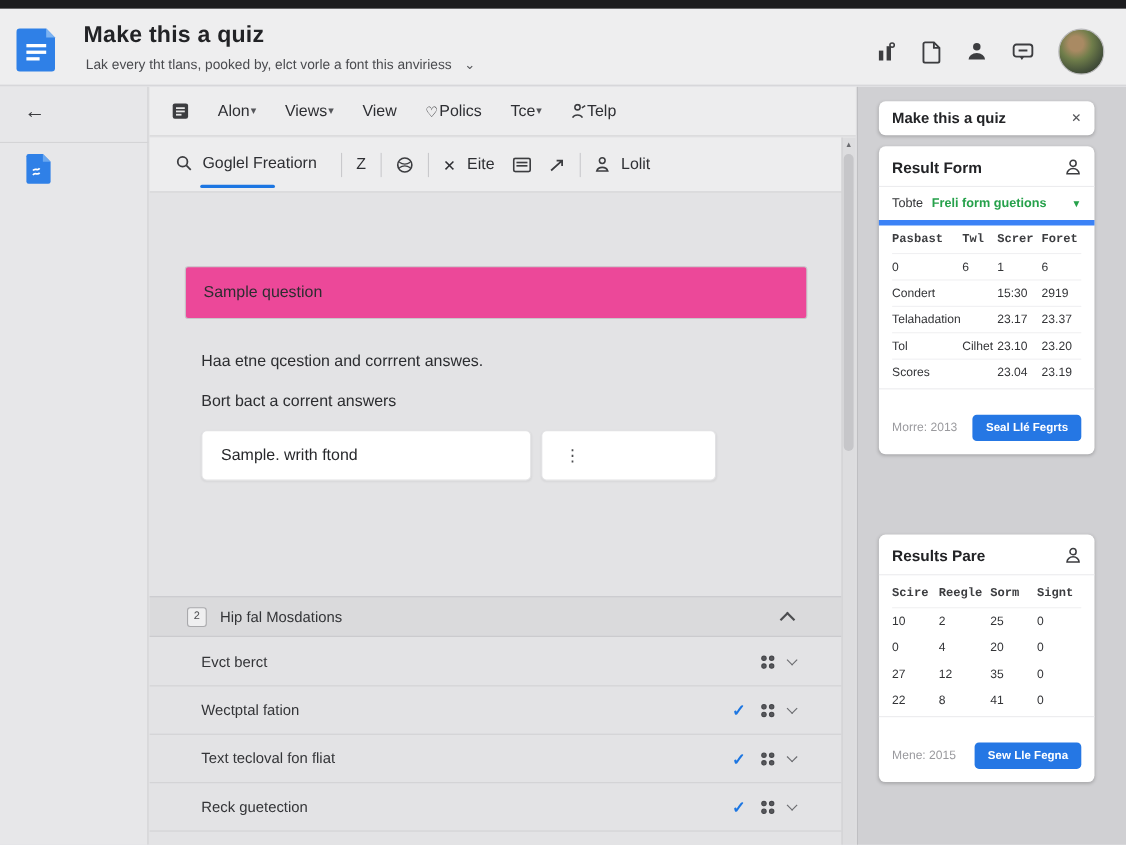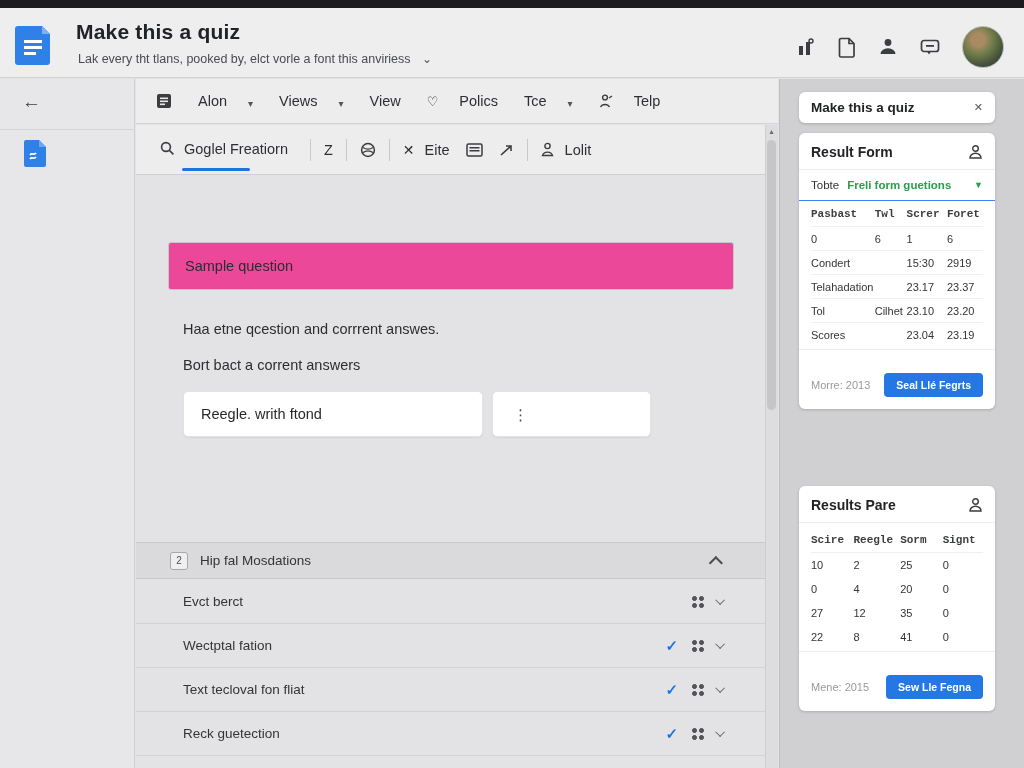--- a/index.html
+++ b/index.html
@@ -22,21 +22,21 @@
   .avatar { width:42px; height:42px; border-radius:50%; background:radial-gradient(circle at 38% 32%, #a98a63 0 18%, #6f7d4a 40%, #44503a 70%, #2d2f26 100%); border:1px solid #b9b9bb; }
 
   
   #left-rail { left:0; top:79px; width:135px; height:689px; background:#e7e7e9; border-right:1px solid #cfcfd2; }
   #back-cell { left:0; top:0; width:135px; height:51px; border-bottom:1px solid #d4d4d6; }
   #back-arrow { left:22px; top:12px; font-size:19px; color:#3c3d40; }
   .form-file-icon { left:23px; top:60px; width:24px; height:29px; }
 
   
   #menubar { left:136px; top:79px; width:642px; height:45px; background:#ededee; border-bottom:1px solid #d4d4d6; display:flex; align-items:center; gap:26px; padding-left:20px; font-size:14.5px; color:#2e2f33; }
-  .menu-item { display:flex; align-items:flex-end; gap:21px; cursor:default; }
+  .menu-item { display:flex; align-items:center; gap:1px; cursor:default; }
   .caret { font-size:10px; color:#55565a; }
   .mb-icon svg { display:block; }
 
   
   #toolbar { left:136px; top:125px; width:642px; height:50px; background:#ededee; border-bottom:1px solid #cfcfd2; display:flex; align-items:center; padding-left:24px; font-size:14.5px; color:#2e2f33; }
   .tb-group { display:flex; align-items:center; gap:10px; }
   .tb-sep { width:1px; height:22px; background:#c9c9cc; margin:0 13px; }
   #search-tab { position:relative; display:flex; align-items:center; gap:9px; padding-bottom:2px; }
   #search-underline { position:absolute; left:22px; bottom:-12px; width:68px; height:3px; background:#1c76e2; border-radius:2px; }
 
@@ -72,21 +72,21 @@
   .panel { position:absolute; left:19px; width:196px; background:#ffffff; border-radius:6px; box-shadow:0 1px 3px rgba(0,0,0,.18); }
   #quiz-panel { top:13px; height:31px; display:flex; align-items:center; padding:0 12px; }
   #quiz-panel .pt { font-size:13.5px; font-weight:700; color:#222326; }
   .close-x { margin-left:auto; font-size:11px; color:#55565a; }
 
   #result-form { top:54px; padding:0 0 10px 0; }
   .panel-hd { display:flex; align-items:center; padding:11px 12px 9px 12px; border-bottom:1px solid #ececee; }
   .panel-hd .pt { font-size:14px; font-weight:700; color:#222326; }
   .person-sm { margin-left:auto; }
 
-  .select-row { display:flex; align-items:center; gap:8px; padding:9px 12px; border-bottom:1px solid #3b82f6; font-size:11.5px;justify-content:center; }
+  .select-row { display:flex; align-items:center; gap:8px; padding:9px 12px; border-bottom:5px solid #3b82f6; font-size:11.5px;justify-content:center; }
   .select-label { color:#333437; }
   .select-value { color:#26a14b; font-weight:600; }
   .select-caret { color:#26a14b; font-size:9px; margin-left:auto; }
 
   .tbl { padding:0 12px; }
   .trow { display:grid; align-items:center; min-height:24px; font-size:11px; color:#333437; border-bottom:1px solid #f0f0f2; }
   .rf-grid { grid-template-columns:1.5fr .75fr .95fr .85fr; }
   .rp-grid { grid-template-columns:1fr 1.1fr 1fr .95fr; }
   .trow.hd { color:#3c3d40; font-weight:600; min-height:26px;font-family:Liberation Mono, monospace; }
   .trow.nb { border-bottom:none; }
@@ -229,21 +229,21 @@
         <path d="M1.5 13.5 a5.2 4.6 0 0 1 10 0z" fill="none" stroke="#3c3d40" stroke-width="1.4"></path>
       </svg>
     <span>Lolit</span>
   </span>
 </div>
 
 <div id="canvas" class="abs">
   <div id="q-box" class="abs">Sample question</div>
   <div id="q-line1" class="abs">Haa etne qcestion and corrrent answes.</div>
   <div id="q-line2" class="abs">Bort bact a corrent answers</div>
-  <div id="answer-box" class="abs">Reegle. writh ftond</div>
+  <div id="answer-box" class="abs">Sample. writh ftond</div>
   <div id="kebab-box" class="abs">
     <span class="kebab">⋮</span>
   </div>
 
   <div id="section-hdr" class="abs">
     <span id="section-badge">2</span>
     <span id="section-title">Hip fal Mosdations</span>
     <span class="chev-up"></span>
   </div>
 

